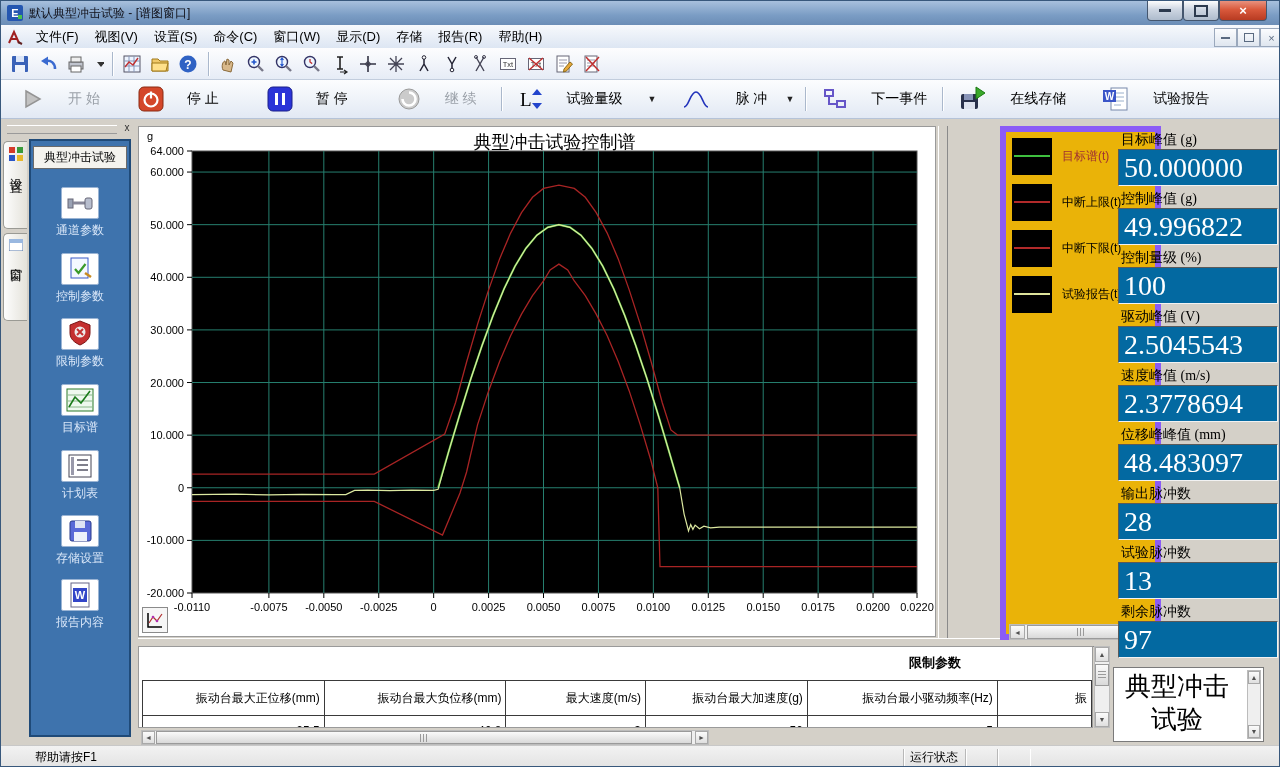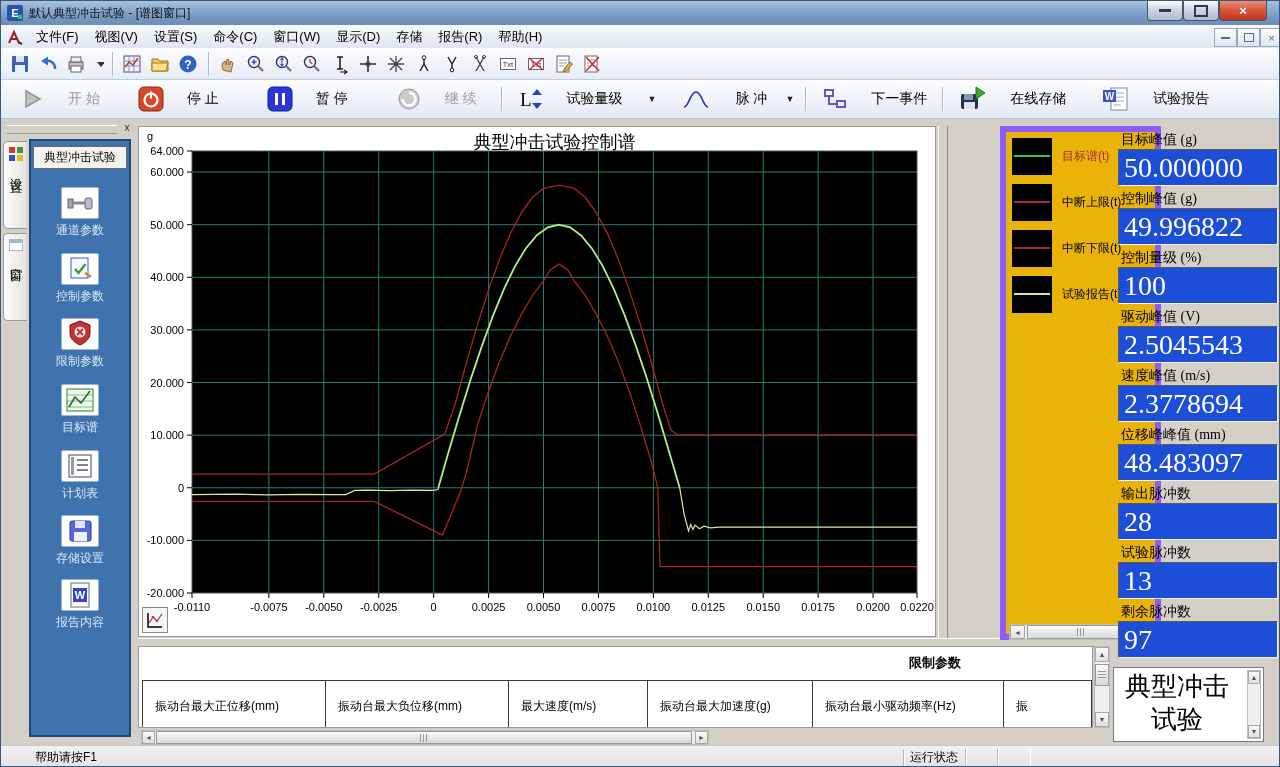--- a/index.html
+++ b/index.html
@@ -68,28 +68,28 @@
   .sb-track{background:#efefef;border:1px solid #bcbcbc;box-sizing:border-box;}
   .sb-btn{position:absolute;background:linear-gradient(#fbfbfb,#dfdfdf);border:1px solid #a8a8a8;box-sizing:border-box;
           display:flex;align-items:center;justify-content:center;font-size:7px;color:#505050;padding:0;}
   .sb-thumb{position:absolute;background:linear-gradient(#fafafa,#d9d9d9);border:1px solid #9a9a9a;box-sizing:border-box;
           display:flex;align-items:center;justify-content:center;}
   .hgrip{width:9px;height:8px;background:repeating-linear-gradient(90deg,#9a9a9a 0 1px,transparent 1px 3px);}
   .vgrip{width:8px;height:9px;background:repeating-linear-gradient(#9a9a9a 0 1px,transparent 1px 3px);}
   
   .metricpanel{left:1112px;top:118px;width:168px;height:542px;}
   .m-lbl{position:absolute;left:8px;font-size:14px;font-family:"Liberation Serif",serif;color:#000;white-space:nowrap;}
-  .m-val{position:absolute;left:5px;width:160px;height:37px;background:#1d4ed8;color:#fff;
+  .m-val{position:absolute;left:5px;width:160px;height:37px;background:#0369a1;color:#fff;
          font-family:"Liberation Serif",serif;font-size:28px;line-height:36px;padding-left:5px;box-sizing:border-box;
          border:1px solid;border-color:#5a5a5a #f2f2f2 #f2f2f2 #5a5a5a;overflow:hidden;white-space:nowrap;}
   
   .tablepanel{left:137px;top:645px;width:955px;height:82px;background:#fff;border:1px solid #9a9a9a;box-sizing:border-box;overflow:hidden;}
   .tbl-title{position:absolute;left:770px;top:7px;font-size:13px;font-weight:bold;}
   .ltable{position:absolute;left:3px;top:33px;border-collapse:collapse;table-layout:fixed;}
-  .ltable td{border:1px solid #3a3a3a;font-size:12px;text-align:left;padding:12px;overflow:hidden;white-space:nowrap;}
+  .ltable td{border:1px solid #3a3a3a;font-size:12px;text-align:right;padding:4px;overflow:hidden;white-space:nowrap;}
   .ltable .hrow td{height:26px;}
   .ltable .vrow td{height:22px;}
   
   .projbox{left:1112px;top:666px;width:151px;height:75px;background:#fff;border:1px solid #7a7a7a;box-sizing:border-box;}
   .projtext{position:absolute;left:4px;top:2px;width:118px;font-family:"Liberation Serif",serif;font-size:26px;line-height:33px;
             text-align:center;color:#000;}
   
   .statusbar{left:0;top:744px;width:1280px;height:23px;background:linear-gradient(#f2f2f2,#e2e2e2);
              border-top:1px solid #c8c8c8;display:flex;align-items:center;font-size:12px;}
   .st-seg{height:17px;border-right:1px solid #b8b8b8;box-shadow:1px 0 0 #fff;display:flex;align-items:center;padding:0 6px;box-sizing:border-box;}

